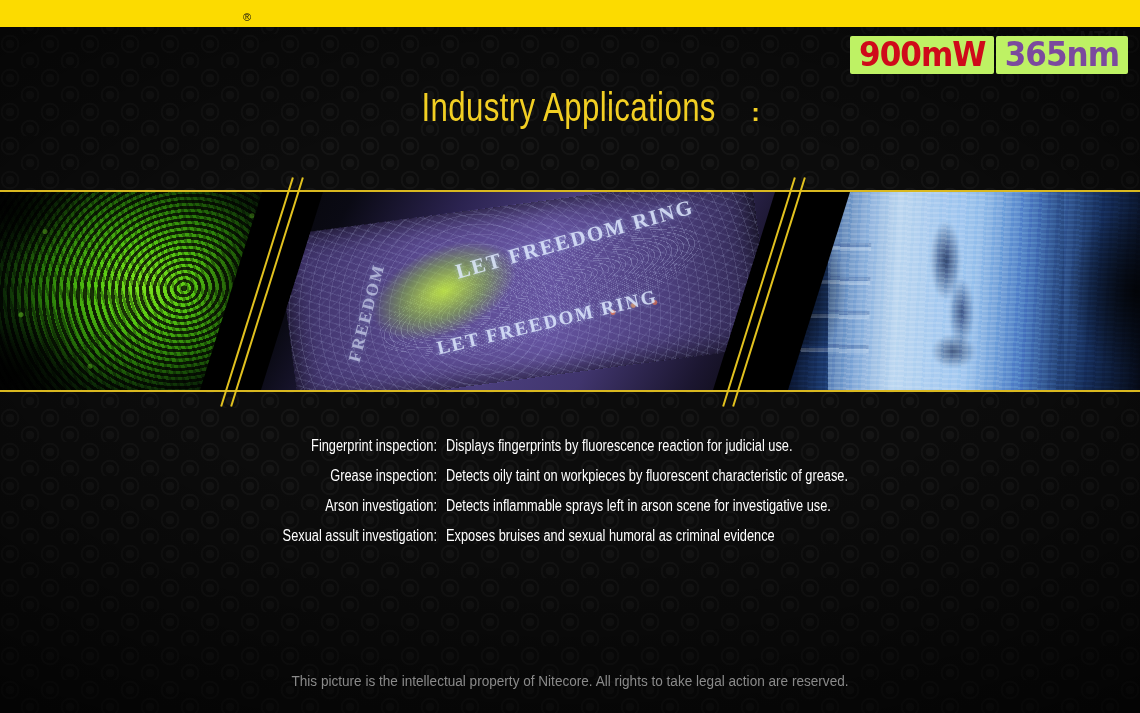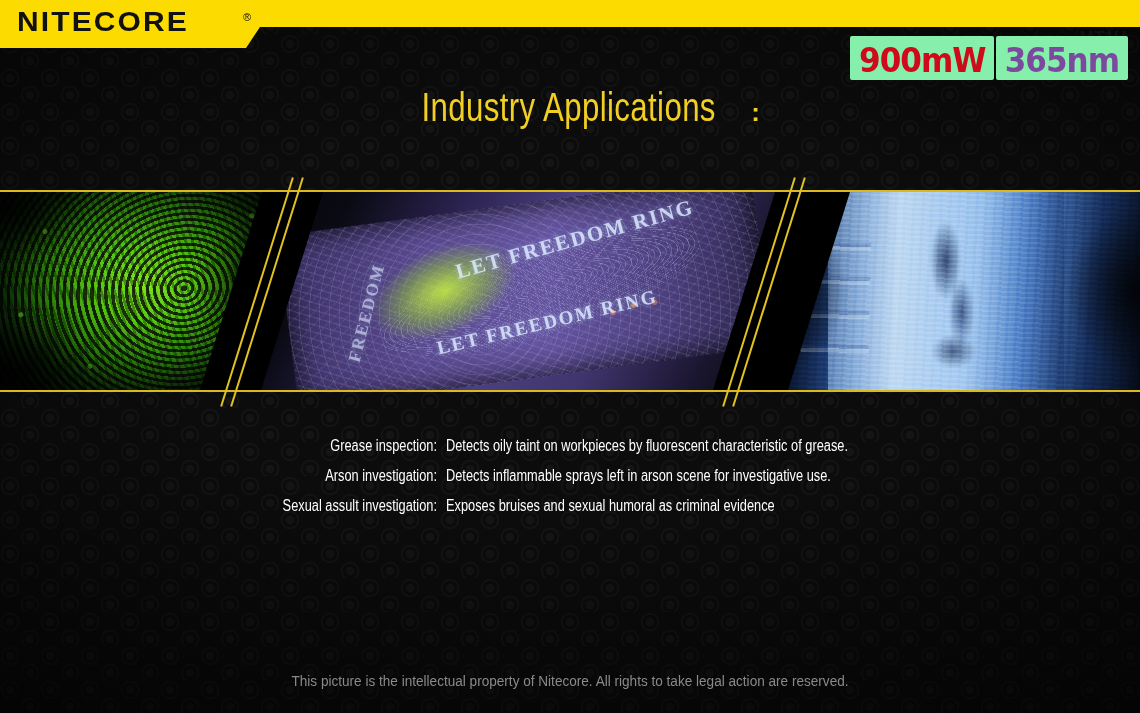--- a/index.html
+++ b/index.html
@@ -65,22 +65,22 @@
     letter-spacing:0px; transform:scaleX(0.86); transform-origin:right center;
   }
 
   
   .badge {
     position:absolute; right:12px; top:36px; z-index:21;
     display:flex; align-items:stretch;
     font-weight:bold; line-height:1;
   }
   .badge-part {
-    background:#86efac;
-    padding:8px 5px 3px 5px;
+    background:#bef264;
+    padding:2px 5px 3px 5px;
     display:flex; align-items:center;
     border-radius:2px;
   }
   .badge-power { margin-right:2px; }
   .badge-power .b-txt { color:#cf0a1a; }
   .badge-wave  .b-txt { color:#7b4a9e; }
   .b-txt {
     font-size:33px; font-weight:bold;
     letter-spacing:-1px;
     transform:scaleX(0.94); transform-origin:center;
@@ -300,23 +300,20 @@
 </style>
 </head>
 <body>
 
 <div class="texture"></div>
 <div class="vig"></div>
 
 <div class="header">
   <div class="header-strip"></div>
 
-  <div class="logo-block">
-    <div class="logo-text">NITECORE</div>
-  </div>
   <div class="logo-reg">®</div>
 
   <div class="series-wrap">
     <span class="series-label">MULTITASK SERIES</span>
     <span class="series-model">MT1U</span>
   </div>
 </div>
 
 <div class="badge">
   <div class="badge-part badge-power">
@@ -363,20 +360,24 @@
     <div class="uv-texture"></div>
     <div class="uv-shadow"></div>
   </div>
 
   <div class="edge edge-1"></div>
   <div class="edge edge-2"></div>
 </div>
 
 <div class="features">
 
+  <div class="feature-row">
+    <div class="f-label">Fingerprint inspection:</div>
+    <div class="f-desc">Displays fingerprints by fluorescence reaction for judicial use.</div>
+  </div>
 
   <div class="feature-row">
     <div class="f-label">Grease inspection:</div>
     <div class="f-desc">Detects oily taint on workpieces by fluorescent characteristic of grease.</div>
   </div>
 
   <div class="feature-row">
     <div class="f-label">Arson investigation:</div>
     <div class="f-desc">Detects inflammable sprays left in arson scene for investigative use.</div>
   </div>

